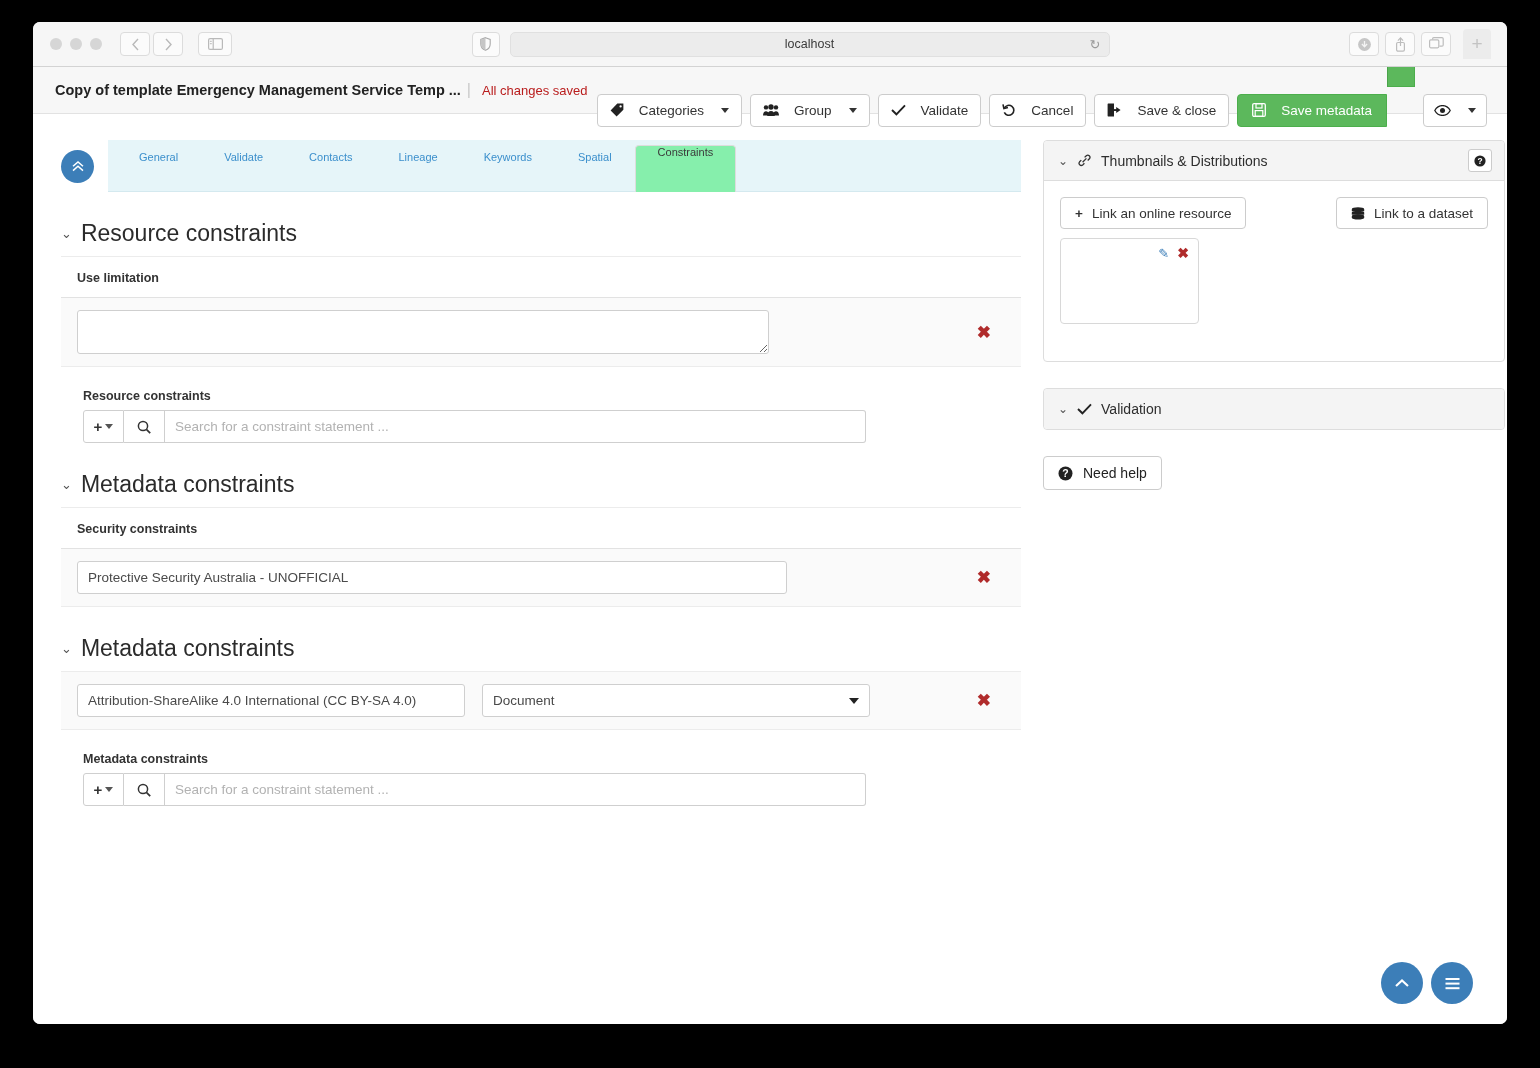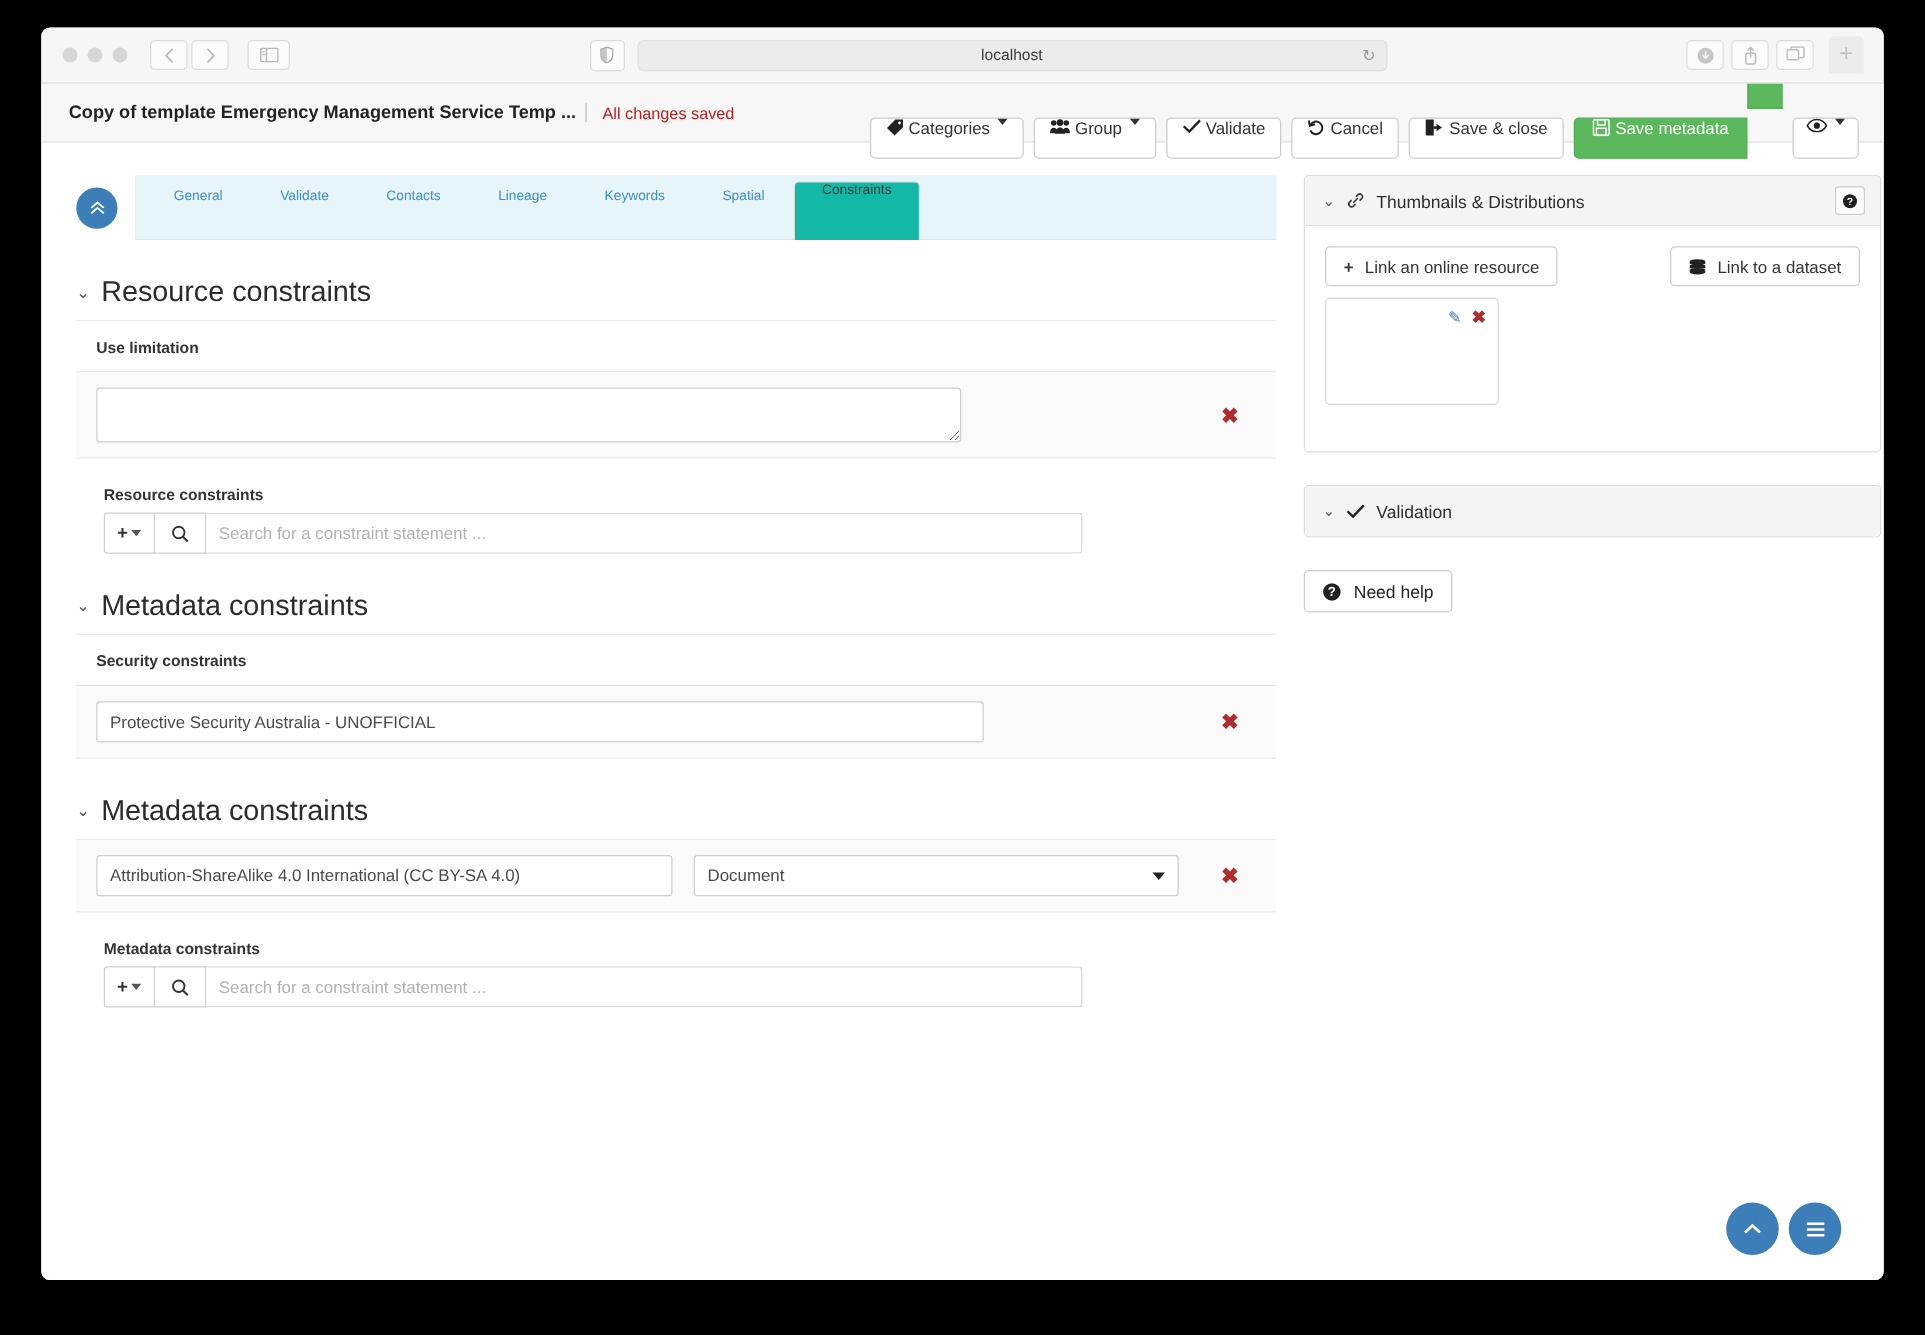--- a/index.html
+++ b/index.html
@@ -89,21 +89,21 @@
 
   #toolbar { margin-left: auto; display: flex; align-items: center; gap: 8px; }
   .btn {
     height: 33px;
     border: 1px solid #cccccc;
     background: #ffffff;
     border-radius: 4px;
     font-size: 13.5px;
     color: #333;
     padding: 0 12px;
-    display: inline-flex; gap: 4px;
+    display: inline-flex; align-items: center; gap: 15px;
     font-family: "Liberation Sans", sans-serif;
     white-space: nowrap;
     cursor: pointer;
     margin-top: 40px;
   }
   .btn .caret {
     width:0;height:0;border-left:4px solid transparent;border-right:4px solid transparent;
     border-top:5px solid #333; margin-left: 2px;
   }
   .btn-green {
@@ -146,21 +146,21 @@
     padding: 0 22px;
     height: 42px;
     display: flex; align-items: flex-start;
     font-size: 11px; color: #3b8fcc;
     cursor: pointer;
     border: 1px solid transparent;
     border-bottom: none;
     margin-bottom: -1px;
   }
   .tab.active {
-    background: #14b8a6; color: #3a3a3a;
+    background: #86efac; color: #3a3a3a;
     border-color: #dddddd;
     border-top-left-radius: 4px; border-top-right-radius: 4px;
     height: 47px;
   }
 
   
   .fieldset { margin-top: 28px; }
   .fieldset-legend {
     display: flex; align-items: center; gap: 9px;
     font-size: 23px; font-weight: normal; color: #2b2b2b;
@@ -526,21 +526,21 @@
           </div>
         </div>
 
         <div class="fieldset">
           <div class="fieldset-legend">
             <span class="legend-chev">⌄</span>
             <span>Metadata constraints</span>
           </div>
           <div class="fs-box">
             <div class="value-row">
-              <input class="txt" style="width: 461px;" value="Attribution-ShareAlike 4.0 International (CC BY-SA 4.0)">
+              <input class="txt" style="width: 388px;" value="Attribution-ShareAlike 4.0 International (CC BY-SA 4.0)">
               <div class="sel-wrap" style="margin-left:17px;">
                 <select class="sel" style="width:388px;">
                   <option>Document</option>
                 </select>
                 <span class="sel-caret"></span>
               </div>
               <span class="del-x">✖</span>
             </div>
           </div>
 

